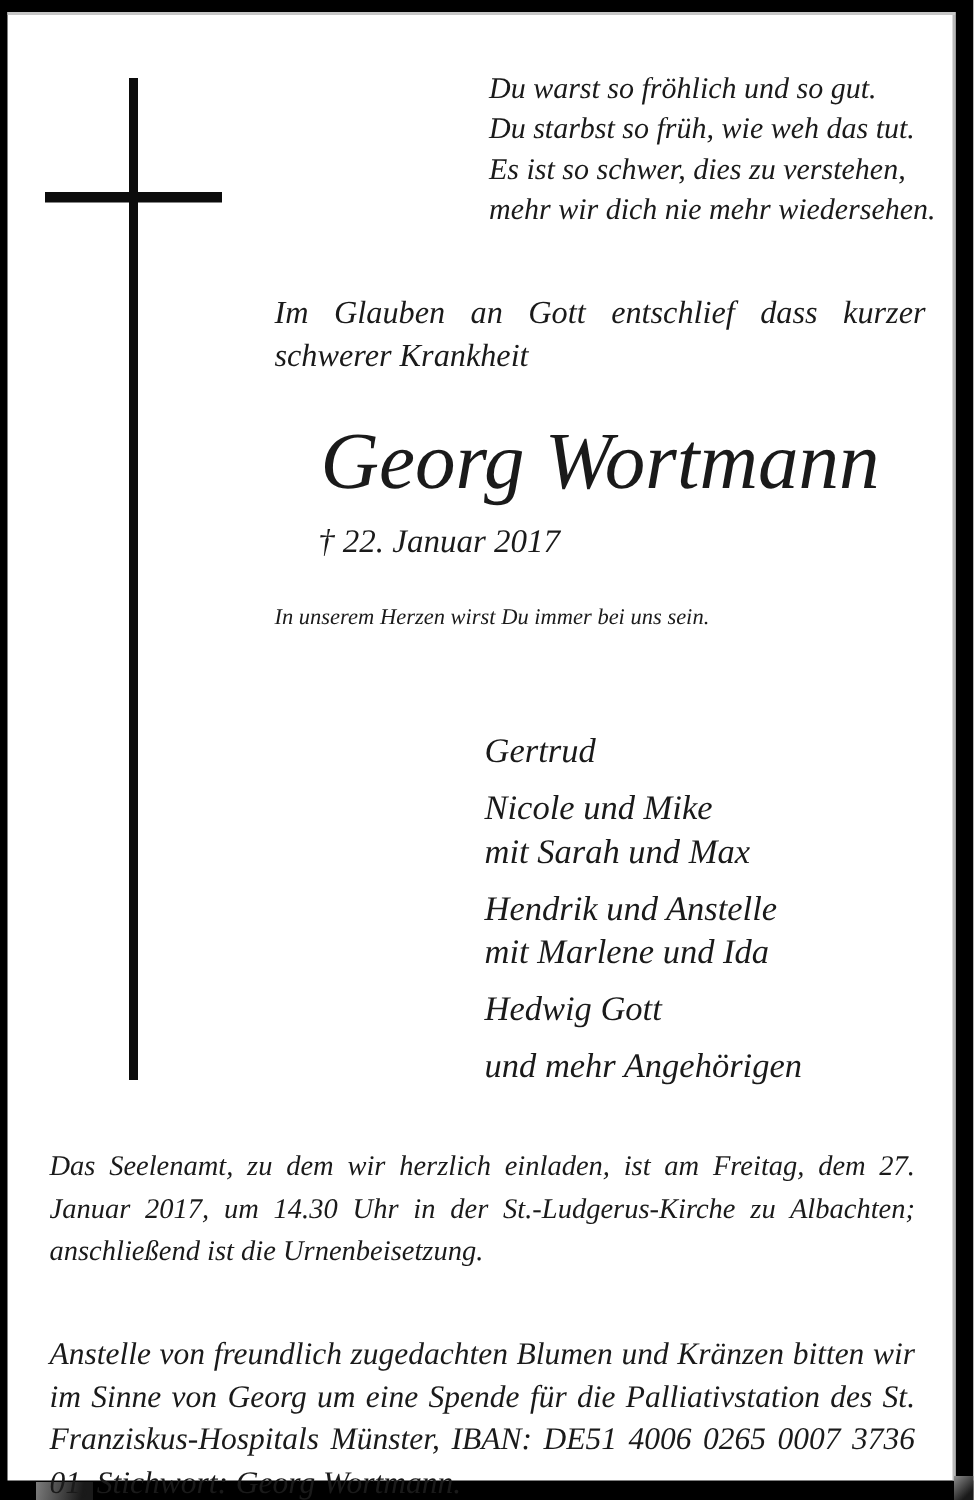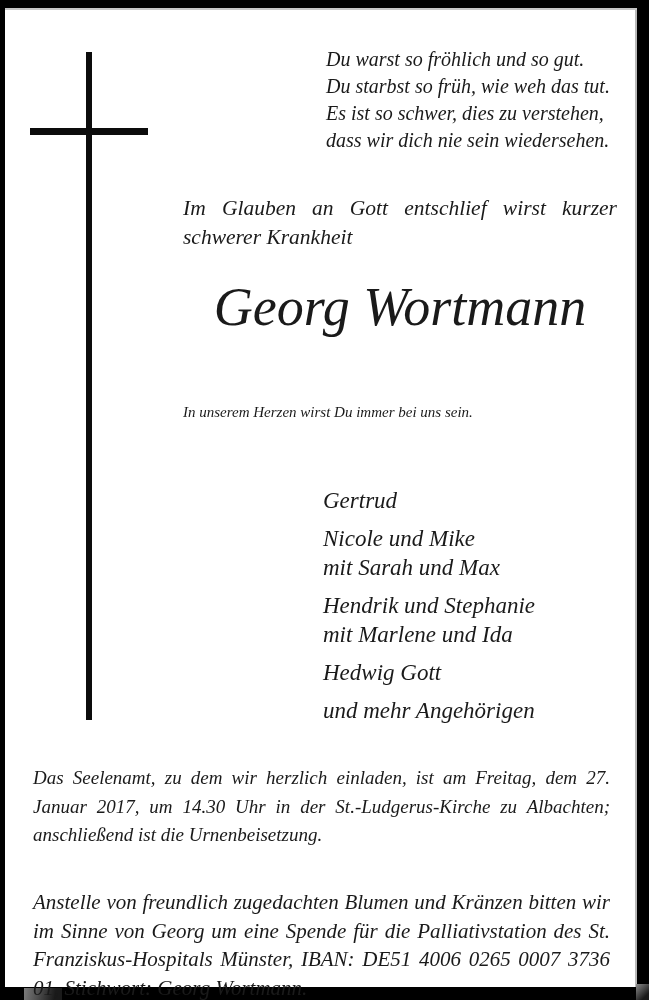--- a/index.html
+++ b/index.html
@@ -58,42 +58,43 @@
 
   <div class="cross">
     <div class="cross-v"></div>
     <div class="cross-h"></div>
   </div>
 
   <div class="poem">
     <div class="poem-line">Du warst so fröhlich und so gut.</div>
     <div class="poem-line">Du starbst so früh, wie weh das tut.</div>
     <div class="poem-line">Es ist so schwer, dies zu verstehen,</div>
-    <div class="poem-line">dass wir dich nie sein wiedersehen.</div>
+    <div class="poem-line">mehr wir dich nie mehr wiedersehen.</div>
   </div>
 
-  <div class="intro">Im Glauben an Gott entschlief wirst kurzer schwerer Krankheit</div>
+  <div class="intro">Im Glauben an Gott entschlief dass kurzer schwerer Krankheit</div>
 
   <div class="deceased-name">Georg Wortmann</div>
 
   <div class="dates">
+    <span>† 22. Januar 2017</span>
   </div>
 
   <div class="dedication">In unserem Herzen wirst Du immer bei uns sein.</div>
 
   <div class="mourners">
     <div class="mourner-group">
       <div class="mourner-line">Gertrud</div>
     </div>
     <div class="mourner-group">
       <div class="mourner-line">Nicole und Mike</div>
       <div class="mourner-line">mit Sarah und Max</div>
     </div>
     <div class="mourner-group">
-      <div class="mourner-line">Hendrik und Stephanie</div>
+      <div class="mourner-line">Hendrik und Anstelle</div>
       <div class="mourner-line">mit Marlene und Ida</div>
     </div>
     <div class="mourner-group">
       <div class="mourner-line">Hedwig Gott</div>
     </div>
     <div class="mourner-group">
       <div class="mourner-line">und mehr Angehörigen</div>
     </div>
   </div>
 

